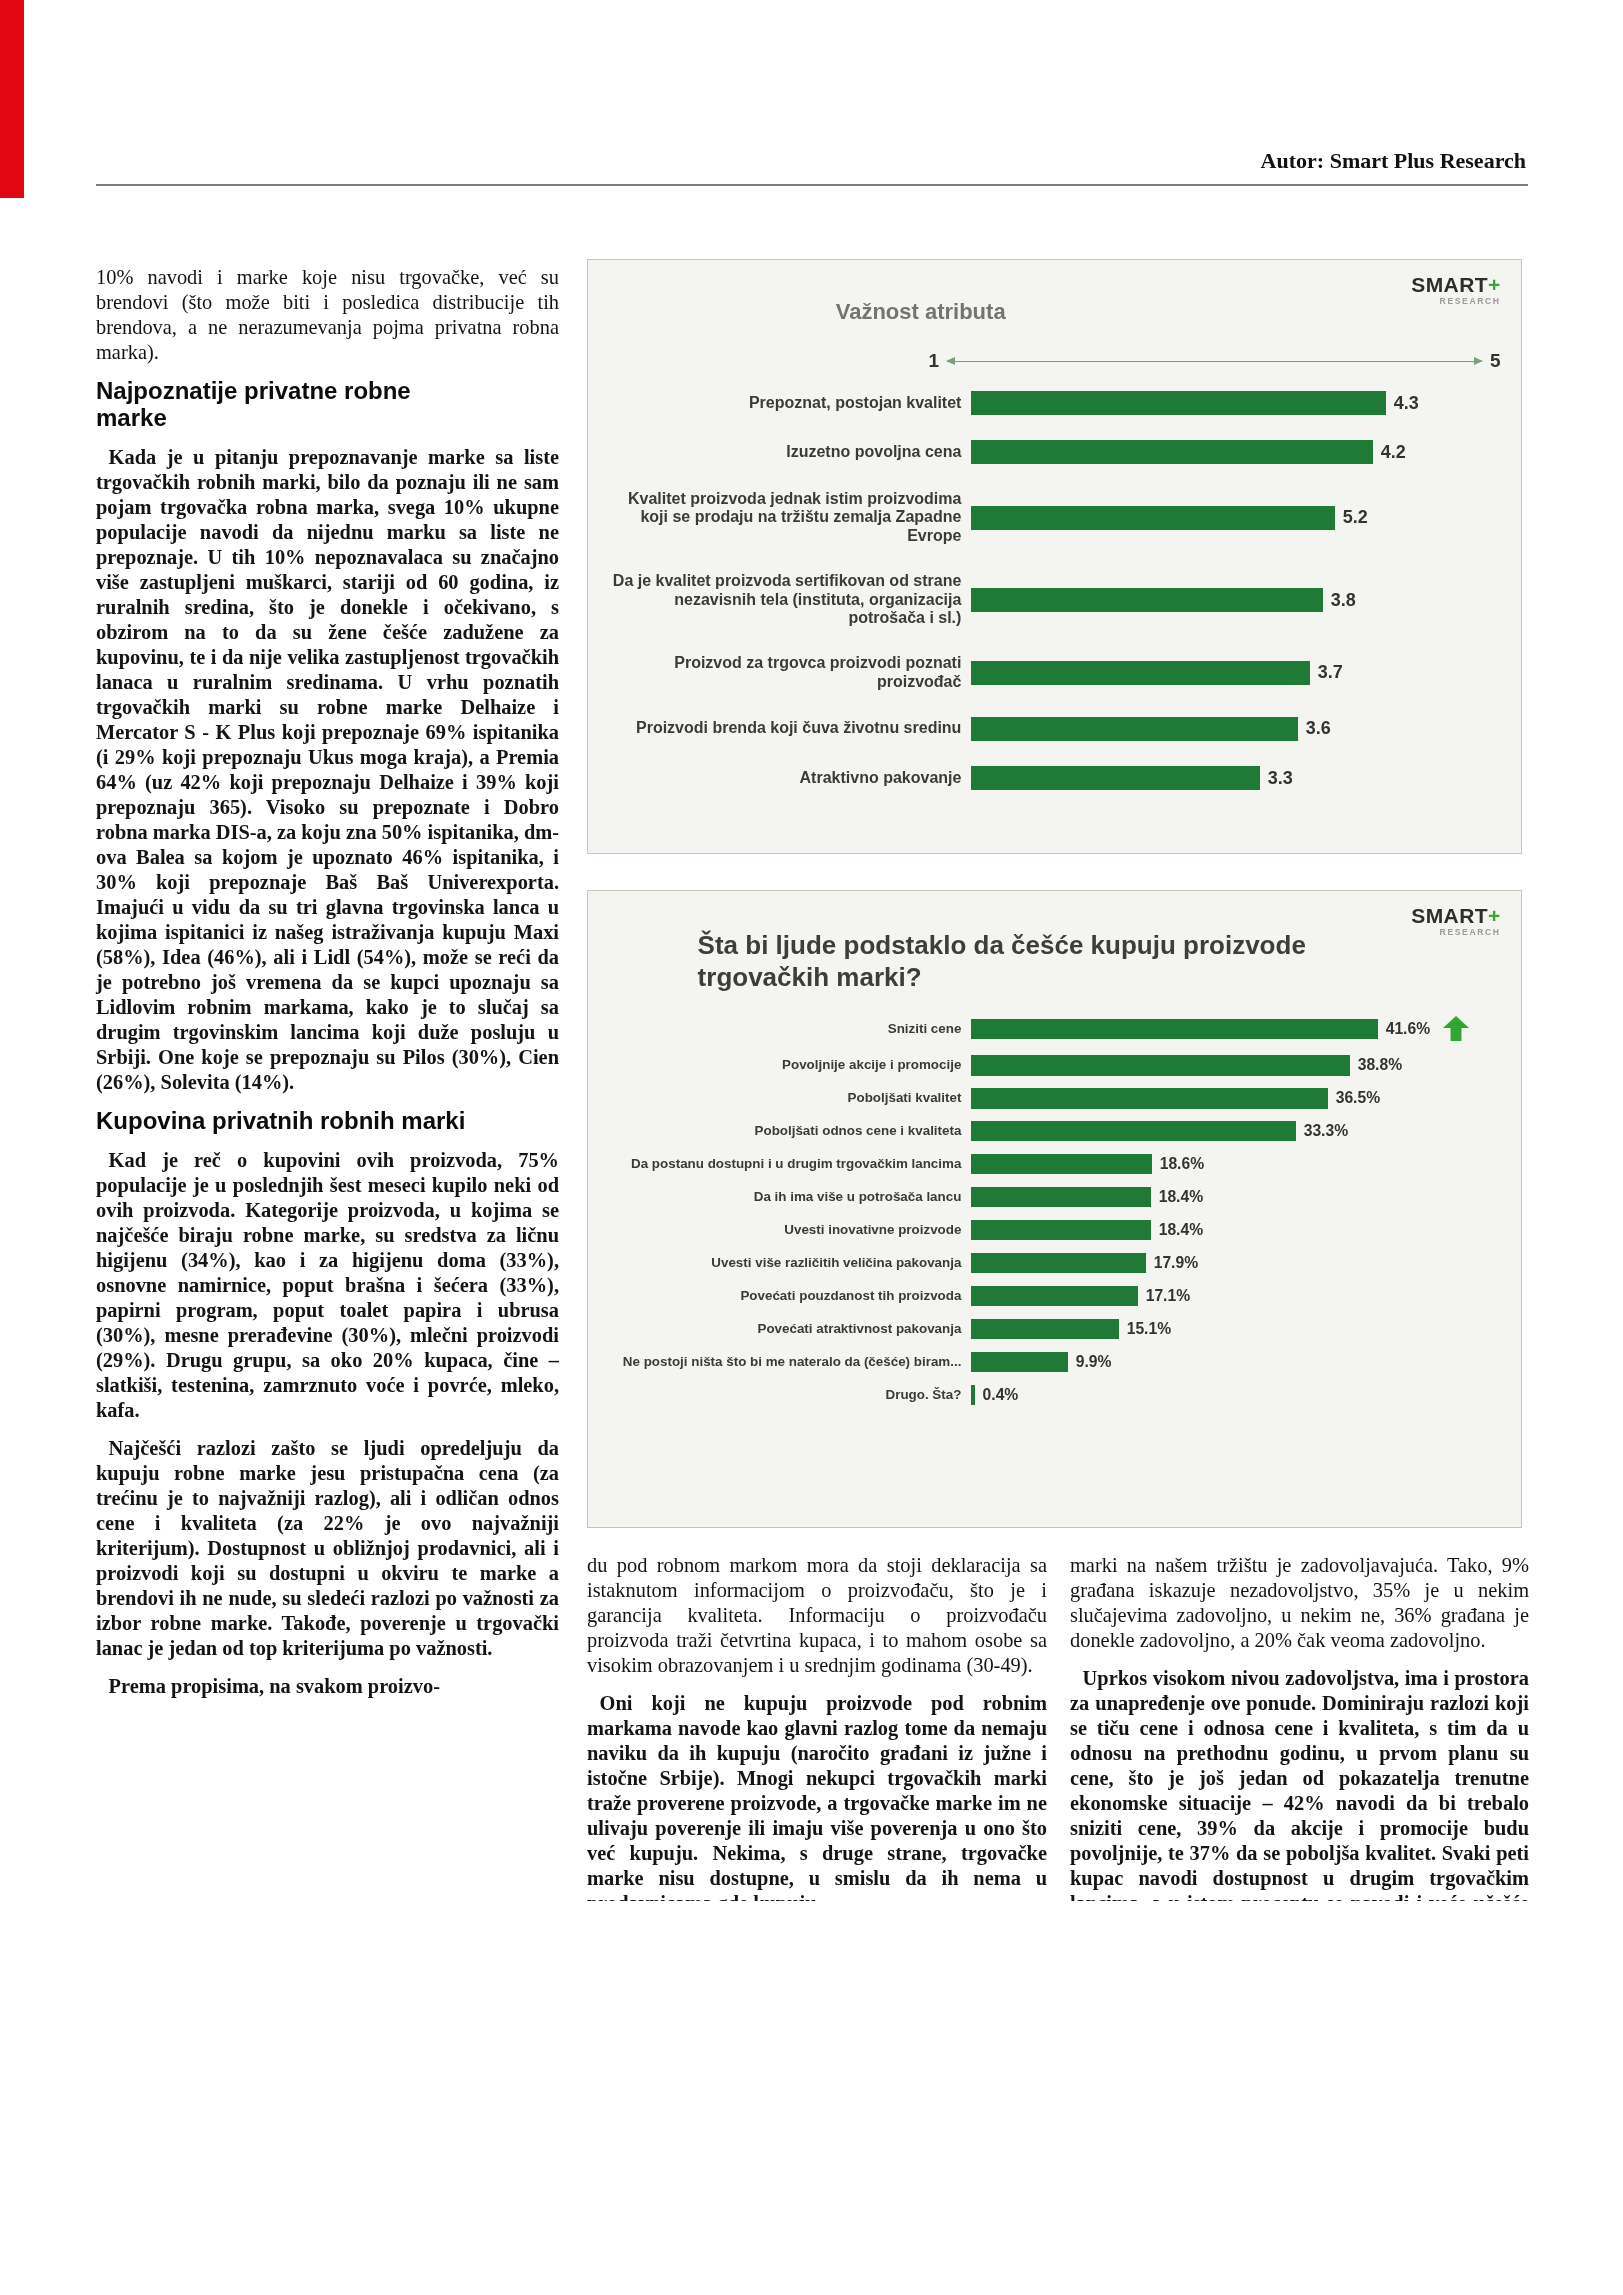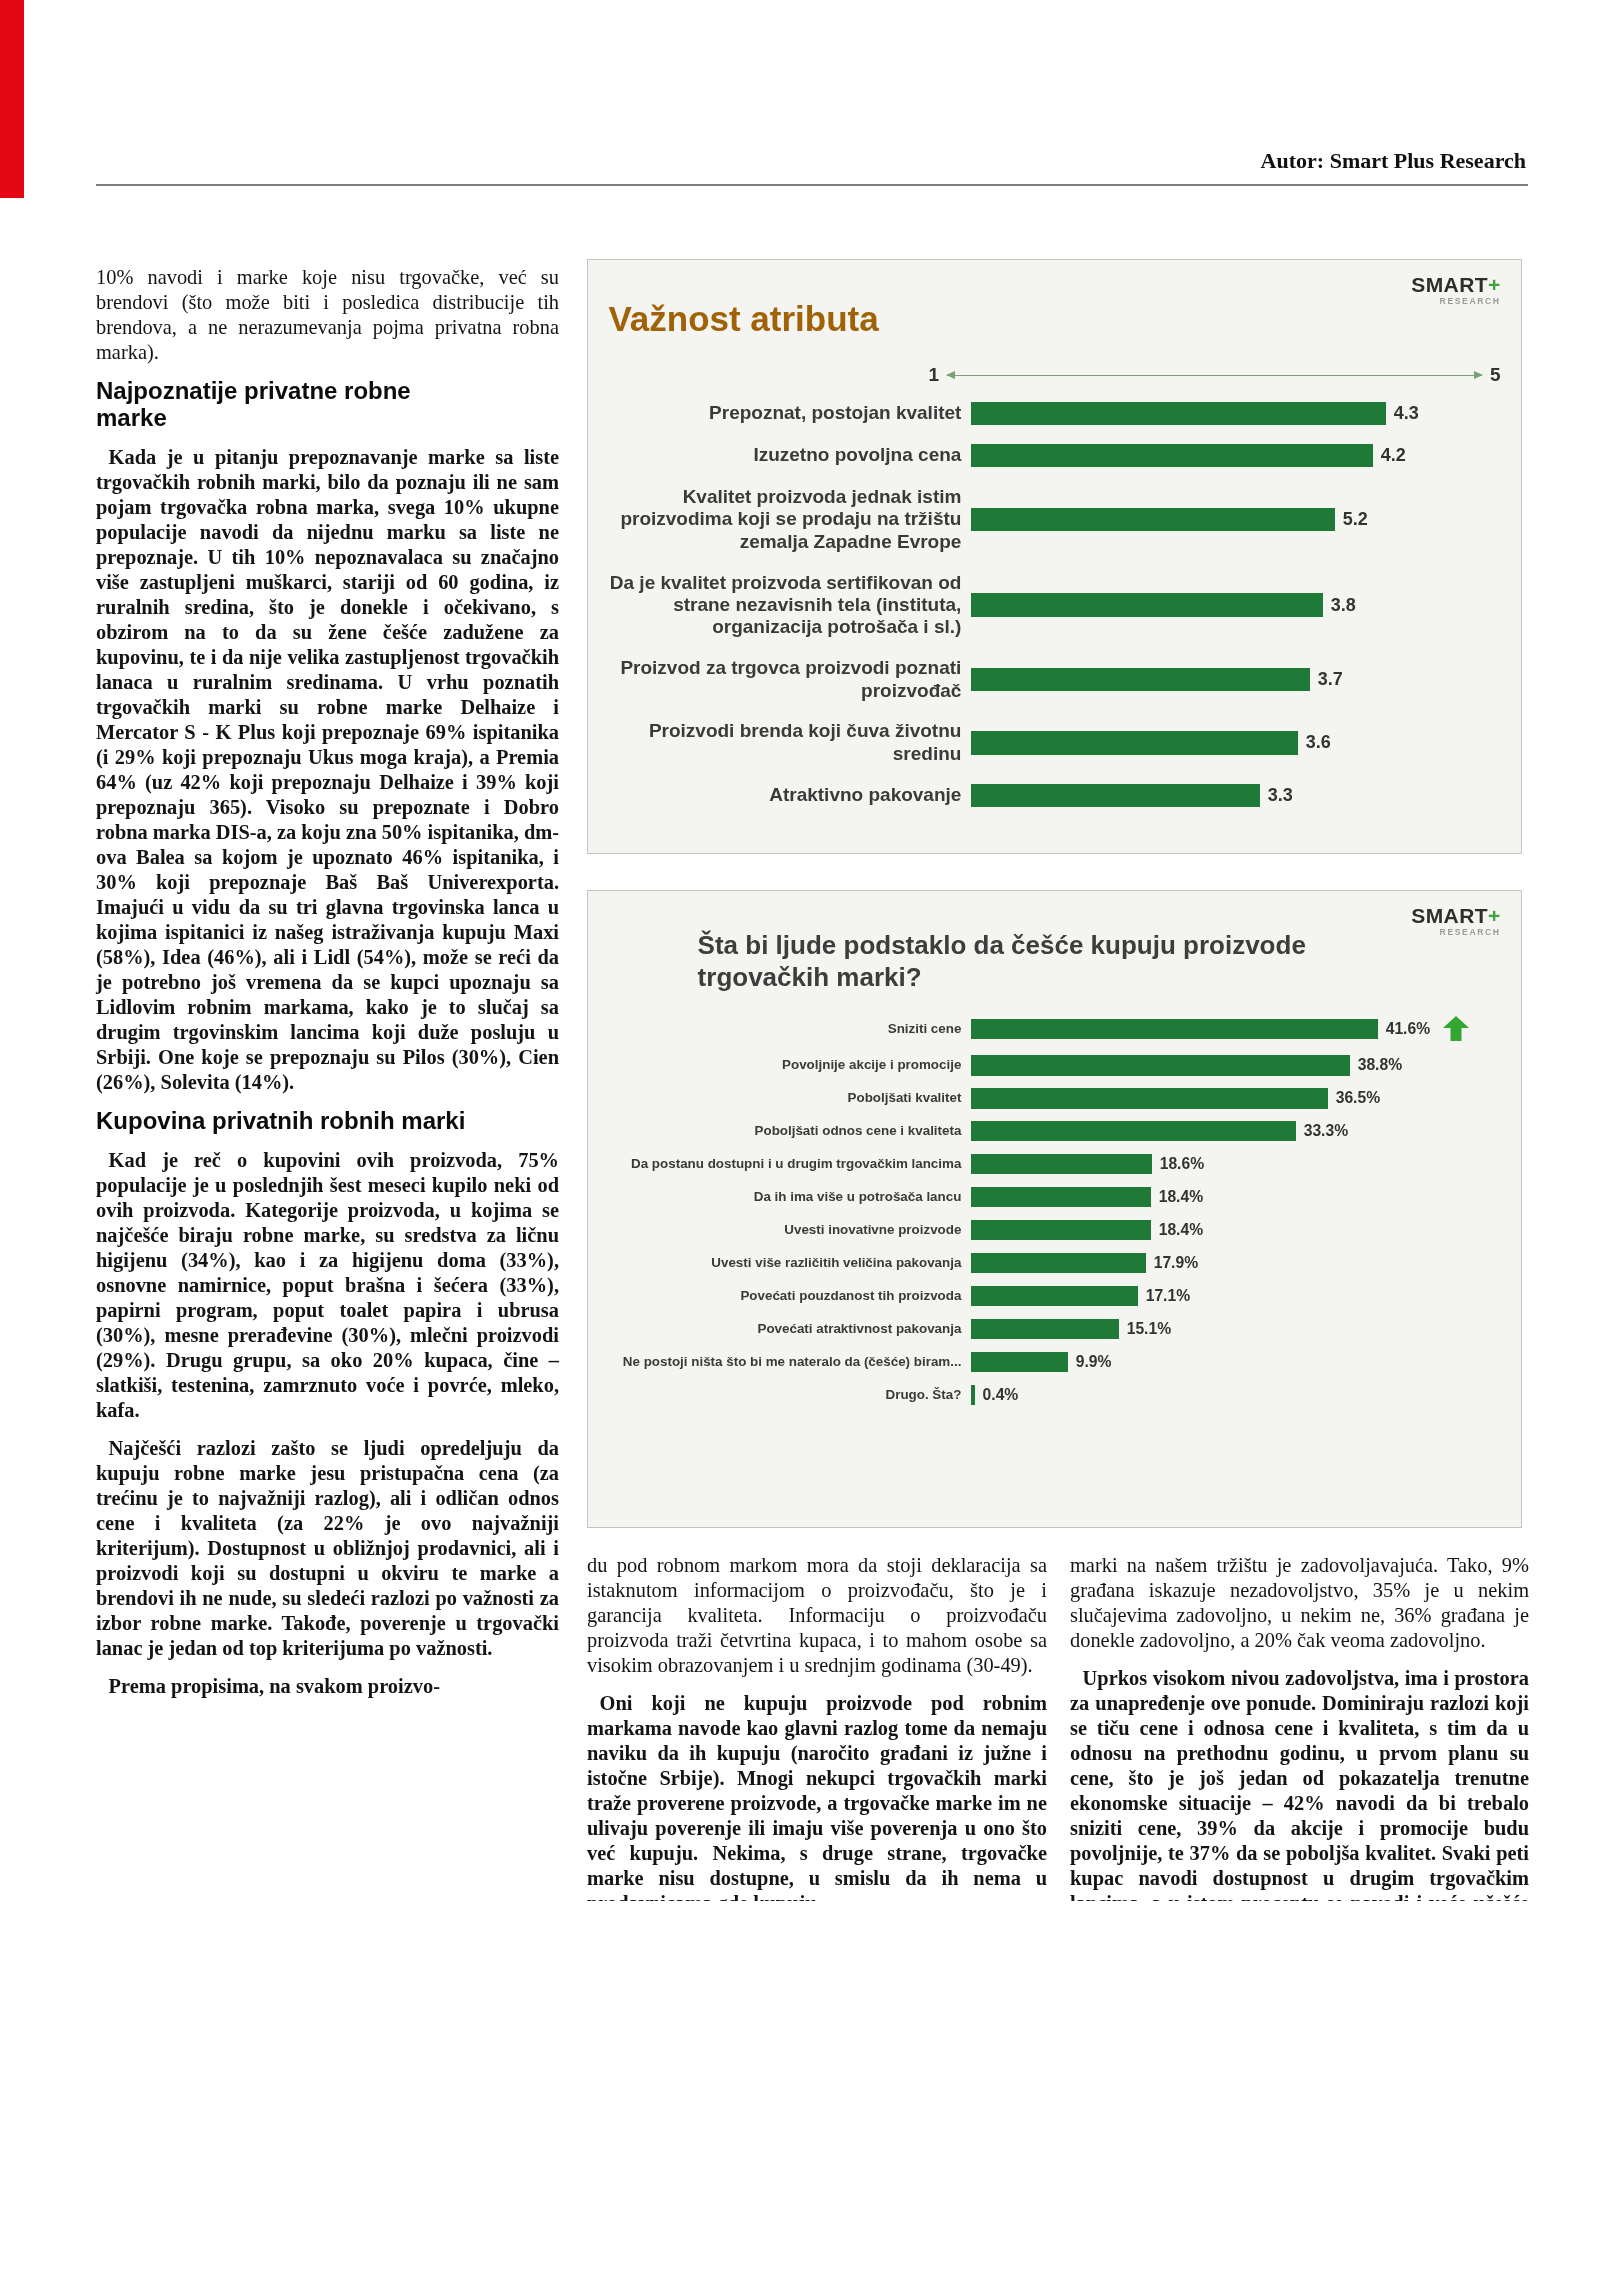--- a/index.html
+++ b/index.html
@@ -27,21 +27,21 @@
   
   .chart-box {
     position:absolute; background:#f4f4f1; border:0.8px solid #c6c6c0;
     box-sizing:border-box; padding:17.3px 20.4px; font-family:"Liberation Sans", sans-serif;
   }
   .chart-logo { position:absolute; top:14px; right:20.4px; text-align:right; line-height:1; }
   .logo-main { font-weight:800; font-size:21px; color:#2e2e2e; letter-spacing:0.4px; font-family:"Liberation Sans", sans-serif; }
   .logo-plus { color:#3aa53a; }
   .logo-sub { font-size:8.6px; color:#9a9a9a; letter-spacing:1.6px; margin-top:2.4px; font-weight:600; }
 
-  .c1-title { width:70%; margin-top:22px; font-weight:bold; font-size:35px; color:#a16207; }
+  .c1-title { width:70%; margin-top:22px; text-align:center; font-weight:bold; font-size:22px; color:#737373; }
   .c2-title { width:80%; margin:20.4px auto 0 auto; text-align:left; font-weight:bold; font-size:26px; color:#3d3d3d; line-height:1.25; }
 
   .scale-row { display:flex; align-items:center; margin-top:25px; }
   .scale-spacer { width:320px; }
   .scale-num { font-weight:bold; font-size:19px; color:#333; }
   .scale-arrow { flex:1; margin:0 7.9px; height:1.6px; background:#7aa07a; position:relative; }
   .scale-arrow::before {
     content:''; position:absolute; left:-0.8px; top:50%; transform:translateY(-50%);
     border-top:4.7px solid transparent; border-bottom:4.7px solid transparent; border-right:9.4px solid #7aa07a;
   }
@@ -49,21 +49,21 @@
     content:''; position:absolute; right:-0.8px; top:50%; transform:translateY(-50%);
     border-top:4.7px solid transparent; border-bottom:4.7px solid transparent; border-left:9.4px solid #7aa07a;
   }
 
   .rows { display:flex; flex-direction:column; justify-content:space-around; }
   .rows1 { height:424px; margin-top:6.3px; }
   .rows2 { height:402px; margin-top:15.7px; }
   .crow { display:flex; align-items:center; }
   .clab {
     width:353px; text-align:right; padding-right:9.4px; box-sizing:content-box;
-    font-weight:bold; font-size:19px; line-height:1.18; color:#3a3a3a;
+    font-weight:bold; font-size:16px; line-height:1.18; color:#3a3a3a;
   }
   .cbarwrap { flex:1; display:flex; align-items:center; }
   .cbar { height:23.6px; background:#1f7a37; }
   .cval { margin-left:7.9px; font-weight:bold; font-size:18px; color:#333; }
   .chart2 .clab { font-size:13.4px; }
   .chart2 .cbar { height:20.4px; }
   .chart2 .cval { font-size:15.7px; }
 
   .trend-arrow { width:27px; height:27px; position:relative; margin-left:12.6px; }
   .trend-arrow::before {

